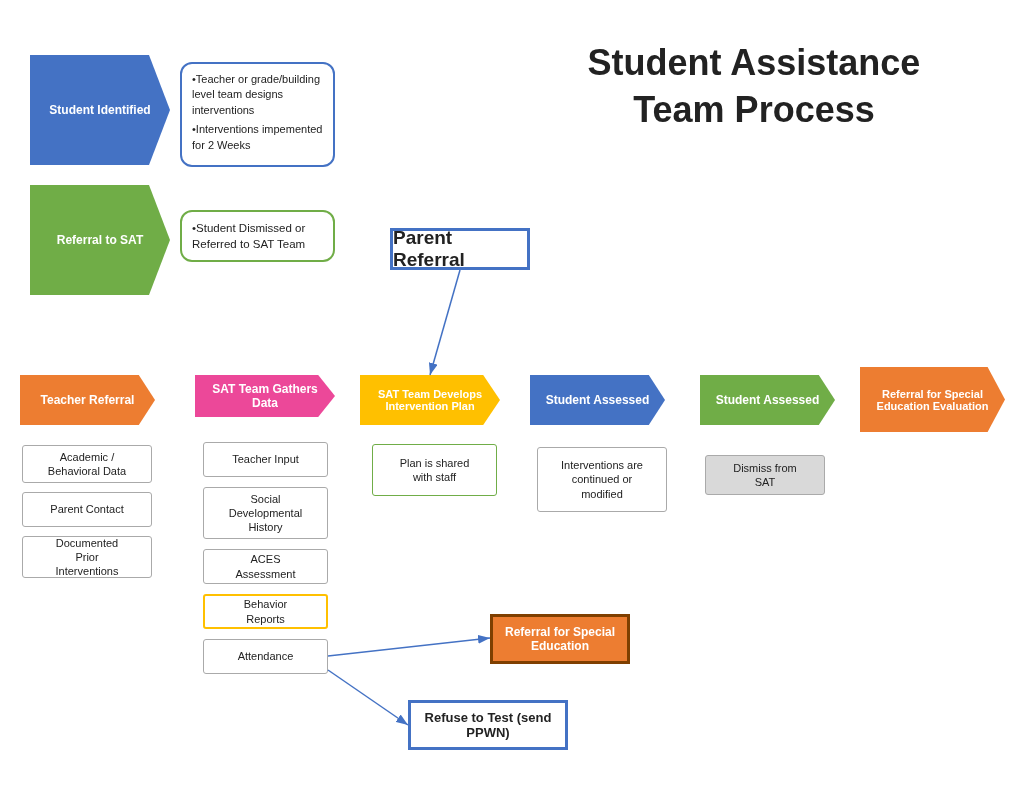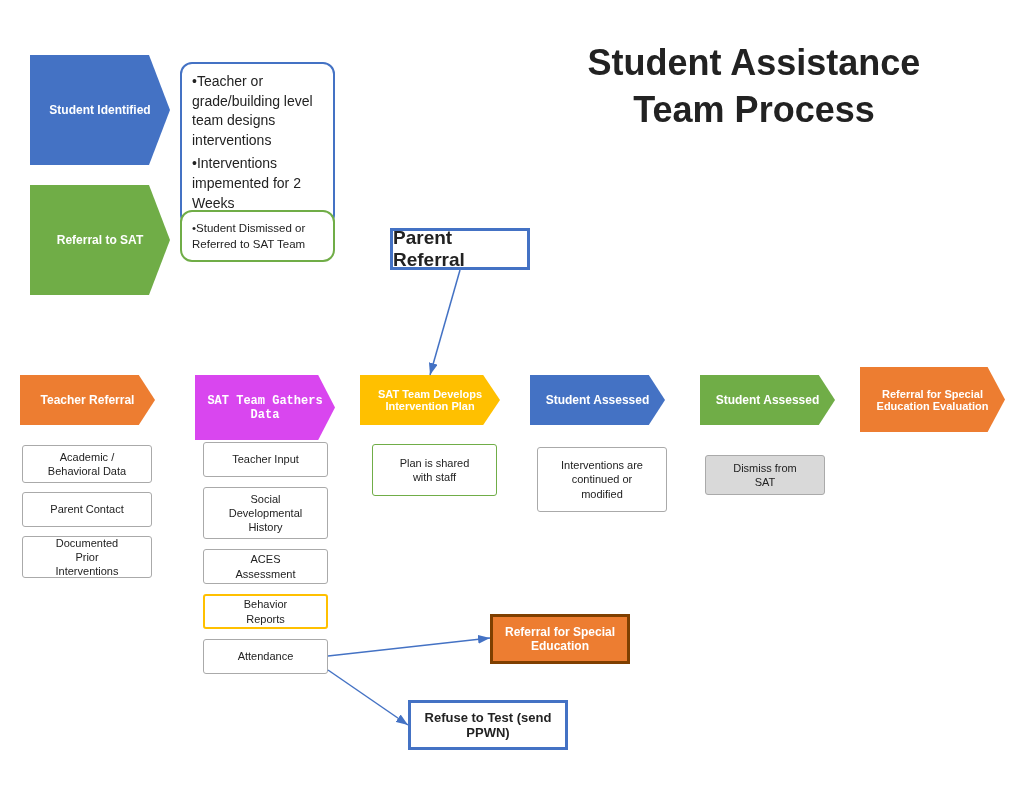--- a/index.html
+++ b/index.html
@@ -71,21 +71,21 @@
     
     .info-box-blue {
       position: absolute;
       top: 62px;
       left: 180px;
       width: 155px;
       background: #fff;
       border: 2px solid #4472C4;
       border-radius: 12px;
       padding: 8px 10px;
-      font-size: 14px;
+      font-size: 11px;
       color: #222;
       line-height: 1.4;
     }
 
     .info-box-green {
       position: absolute;
       top: 210px;
       left: 180px;
       width: 155px;
       background: #fff;
@@ -134,23 +134,22 @@
       left: 20px;
       width: 135px;
       height: 50px;
       background: #ED7D31;
     }
 
     .sat-gathers {
       top: 375px;
       left: 195px;
       width: 140px;
-      height: 65px;
-      background: #d946ef;
-      font-family: Liberation Mono, monospace;
+      height: 42px;
+      background: #ec4899;
     }
 
     .sat-develops {
       top: 375px;
       left: 360px;
       width: 140px;
       height: 50px;
       background: #FFC000;
     }
 

